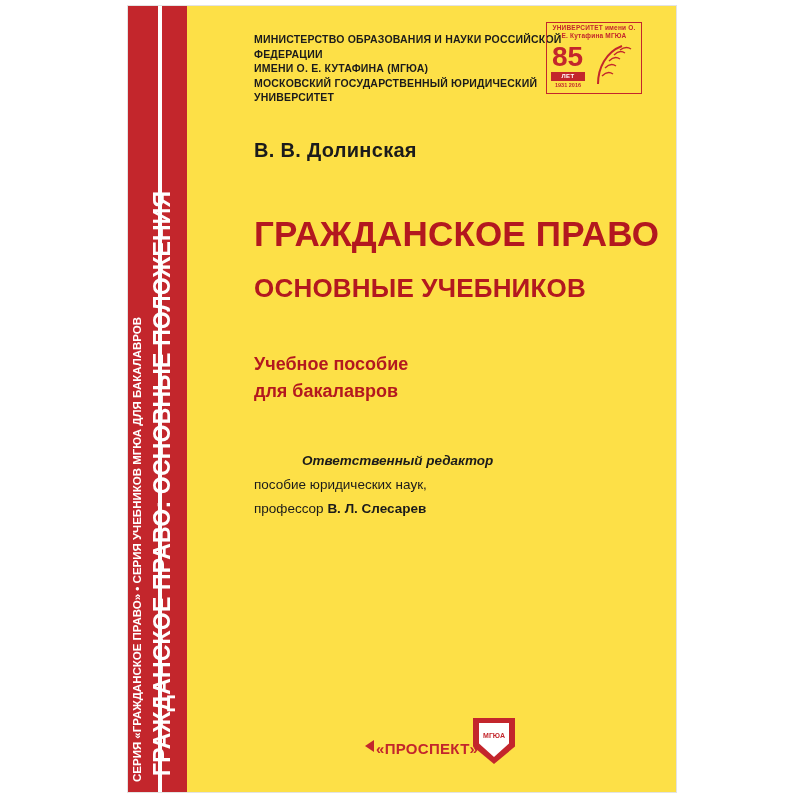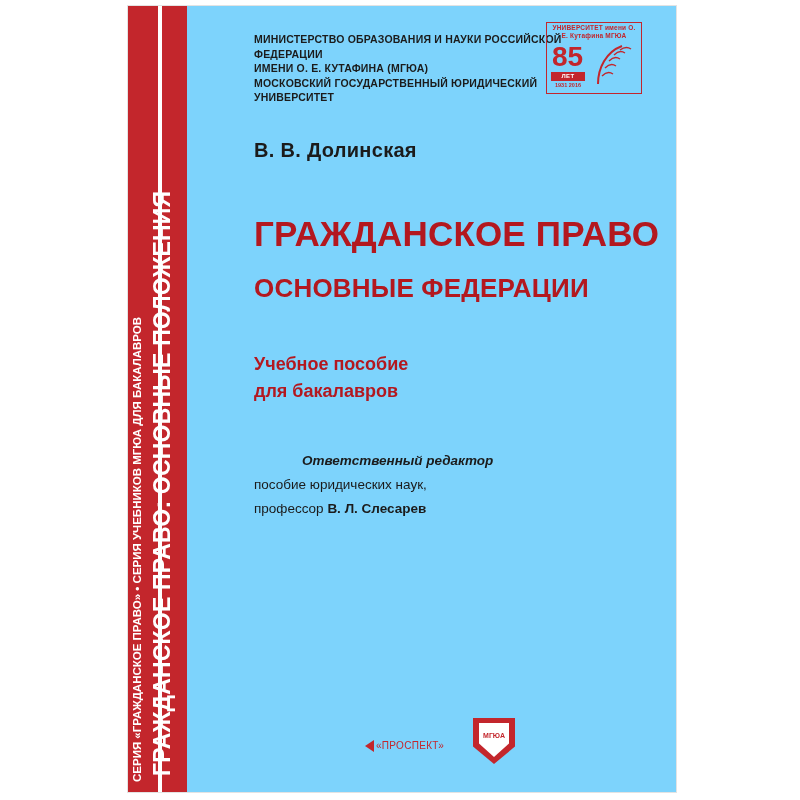--- a/index.html
+++ b/index.html
@@ -120,21 +120,21 @@
     background: #ffffff;
   }
 
   
   .front {
     position: absolute;
     left: 59px;
     top: 0;
     right: 0;
     bottom: 0;
-    background: #7dd3fc;
+    background: #fde047;
     padding: 0;
   }
 
   .publisher-lines {
     position: absolute;
     left: 67px;
     top: 26px;
     width: 330px;
     color: #1b1b1b;
     font-size: 10.5px;
@@ -284,22 +284,22 @@
     top: 4px;
     width: 0; height: 0;
     border-top: 6px solid transparent;
     border-bottom: 6px solid transparent;
     border-right: 9px solid #c3262c;
   }
   .prospekt-text {
     position: absolute;
     left: 11px;
     top: 4px;
-    font-size: 10px;
-    font-weight: normal;
+    font-size: 15px;
+    font-weight: bold;
     color: #c3262c;
     letter-spacing: 0.3px;
   }
 
   .mgua-logo {
     position: absolute;
     left: 286px;
     bottom: 22px;
     width: 44px;
     height: 52px;
@@ -369,21 +369,21 @@
           <path d="M13 26 C17 22 21 22 24 24" stroke="#c3262c" stroke-width="1.4" fill="none"></path>
           <path d="M17 19 C21 15 25 15 28 17" stroke="#c3262c" stroke-width="1.4" fill="none"></path>
           <path d="M22 13 C26 9 30 9 33 11" stroke="#c3262c" stroke-width="1.4" fill="none"></path>
           <path d="M28 8 C32 5 36 5 39 7" stroke="#c3262c" stroke-width="1.4" fill="none"></path>
         </svg>
       </div>
 
       <div class="author">В. В. Долинская</div>
 
       <div class="title-main">ГРАЖДАНСКОЕ ПРАВО</div>
-      <div class="title-sub">ОСНОВНЫЕ ФЕДЕРАЦИИ</div>
+      <div class="title-sub">ОСНОВНЫЕ УЧЕБНИКОВ</div>
 
       <div class="kind">
         <div>Учебное пособие</div>
         <div>для бакалавров</div>
       </div>
 
       <div class="editor-block">
         <div class="lbl">Ответственный редактор</div>
         <div>пособие юридических наук,</div>
         <div>

